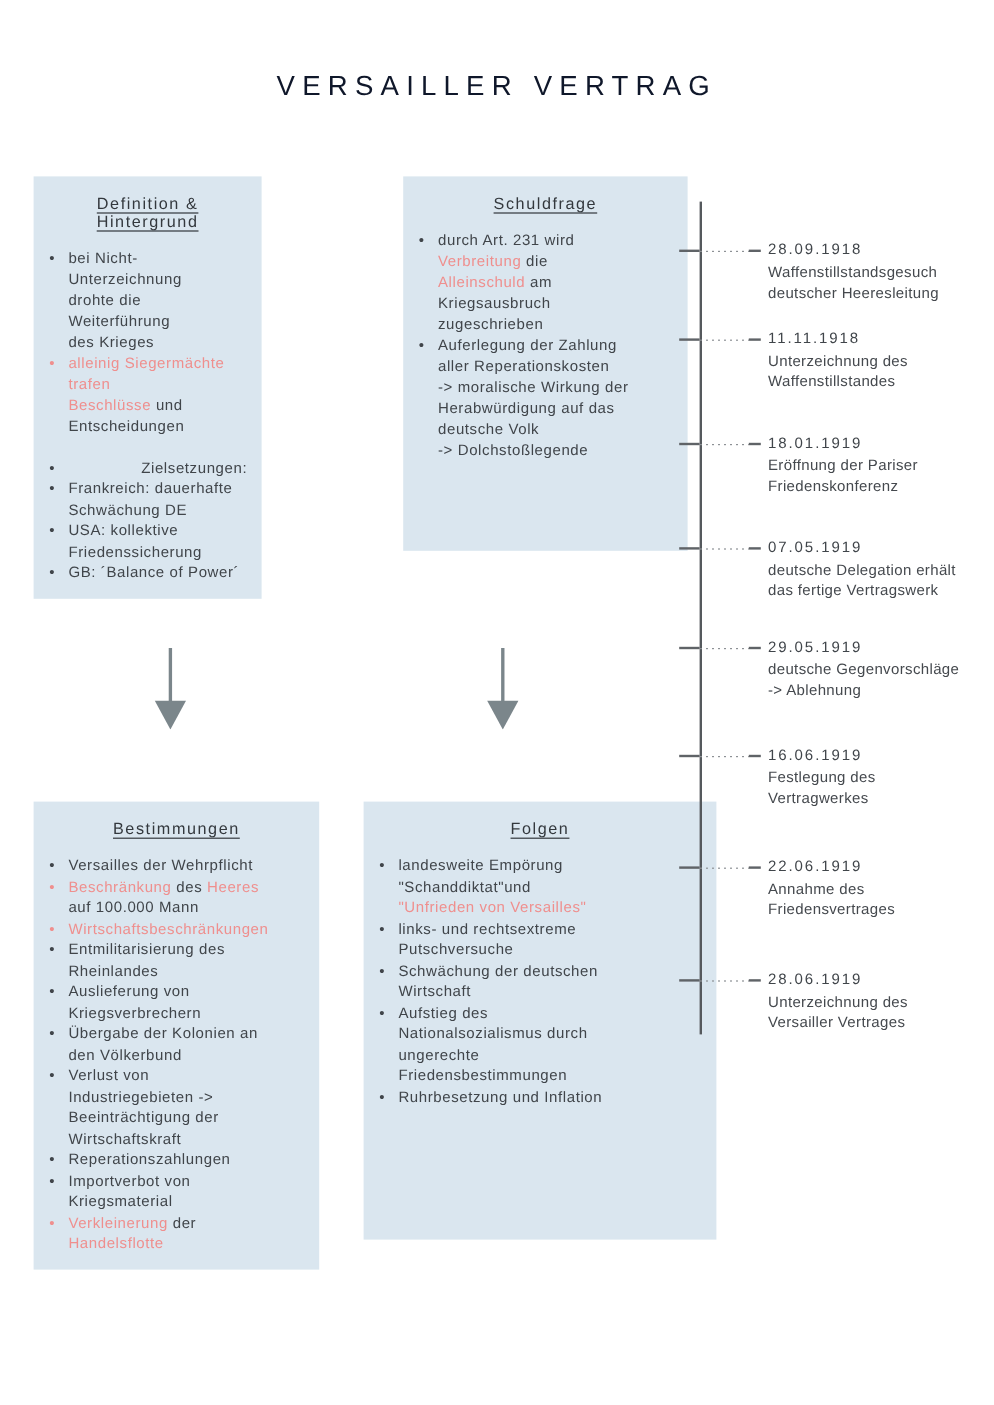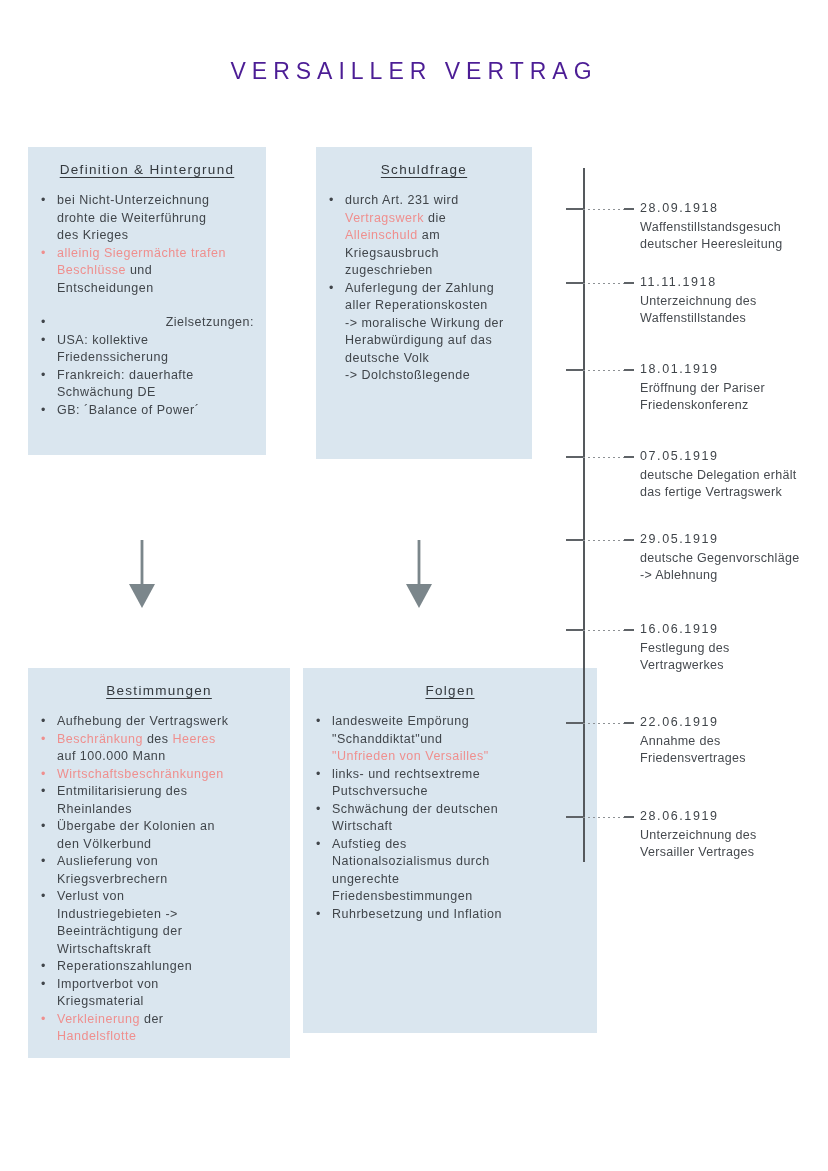--- a/index.html
+++ b/index.html
@@ -3,21 +3,21 @@
 <meta charset="utf-8">
 <style>
   html,body{margin:0;padding:0;background:#ffffff;}
   .page{
     position:relative;width:828px;height:1171px;background:#fff;
     font-family:"Liberation Sans",sans-serif;color:var(--ink,#40454a);
     overflow:hidden;
   }
   .title{
     position:absolute;top:58px;left:0;width:100%;text-align:center;margin:0;
-    font-size:23px;font-weight:400;letter-spacing:6px;color:#4c1d95;
+    font-size:23px;font-weight:400;letter-spacing:6px;color:#0f172a;
   }
   .box{
     position:absolute;background:var(--box-bg,#dae6ef);
     box-sizing:border-box;padding:15px 12px 12px 12px;
   }
   .box-title{
     margin:0 0 15px 0;text-align:center;font-size:13.5px;font-weight:400;
     letter-spacing:1.3px;color:#33383d;
     text-decoration:underline;text-underline-offset:3px;
   }
@@ -37,68 +37,68 @@
   .t-date{letter-spacing:1.6px;margin-bottom:1px;}
   .t-desc{white-space:pre-line;color:#45494e;}
 </style>
 </head>
 <body>
 
 <div class="page">
 
   <h1 class="title">VERSAILLER VERTRAG</h1>
 
-  <section class="box" style="left:28px;top:147px;width:238px;min-height:308px;">
+  <section class="box" style="left:28px;top:147px;width:190px;min-height:308px;">
     <h2 class="box-title">Definition &amp; Hintergrund</h2>
     <ul class="items">
         <li><span>bei Nicht-Unterzeichnung
 drohte die Weiterführung
 des Krieges</span></li>
         <li class="red-bullet"><span class="accent">alleinig Siegermächte trafen
 Beschlüsse</span><span> und
 Entscheidungen</span></li>
         <li class="gap"><span>Zielsetzungen:</span></li>
+        <li><span>Frankreich: dauerhafte
+Schwächung DE</span></li>
         <li><span>USA: kollektive
 Friedenssicherung</span></li>
-        <li><span>Frankreich: dauerhafte
-Schwächung DE</span></li>
         <li><span>GB: ´Balance of Power´</span></li>
       </ul>
   </section>
 
-  <section class="box" style="left:316px;top:147px;width:216px;min-height:312px;">
+  <section class="box" style="left:336px;top:147px;width:237px;min-height:312px;">
     <h2 class="box-title">Schuldfrage</h2>
     <ul class="items">
         <li><span>durch Art. 231 wird
-</span><span class="accent">Vertragswerk</span><span> die
+</span><span class="accent">Verbreitung</span><span> die
 </span><span class="accent">Alleinschuld</span><span> am
 Kriegsausbruch
 zugeschrieben</span></li>
         <li><span>Auferlegung der Zahlung
 aller Reperationskosten
 -&gt; moralische Wirkung der
 Herabwürdigung auf das
 deutsche Volk
 -&gt; Dolchstoßlegende</span></li>
       </ul>
   </section>
 
-  <section class="box" style="left:28px;top:668px;width:262px;min-height:365px;">
+  <section class="box" style="left:28px;top:668px;width:238px;min-height:365px;">
     <h2 class="box-title">Bestimmungen</h2>
     <ul class="items">
-        <li><span>Aufhebung der Vertragswerk</span></li>
+        <li><span>Versailles der Wehrpflicht</span></li>
         <li class="red-bullet"><span class="accent">Beschränkung</span><span> des </span><span class="accent">Heeres</span><span>
 auf 100.000 Mann</span></li>
         <li class="red-bullet"><span class="accent">Wirtschaftsbeschränkungen</span></li>
         <li><span>Entmilitarisierung des
 Rheinlandes</span></li>
+        <li><span>Auslieferung von
+Kriegsverbrechern</span></li>
         <li><span>Übergabe der Kolonien an
 den Völkerbund</span></li>
-        <li><span>Auslieferung von
-Kriegsverbrechern</span></li>
         <li><span>Verlust von
 Industriegebieten -&gt;
 Beeinträchtigung der
 Wirtschaftskraft</span></li>
         <li><span>Reperationszahlungen</span></li>
         <li><span>Importverbot von
 Kriegsmaterial</span></li>
         <li class="red-bullet"><span class="accent">Verkleinerung</span><span> der
 </span><span class="accent">Handelsflotte</span></li>
       </ul>

